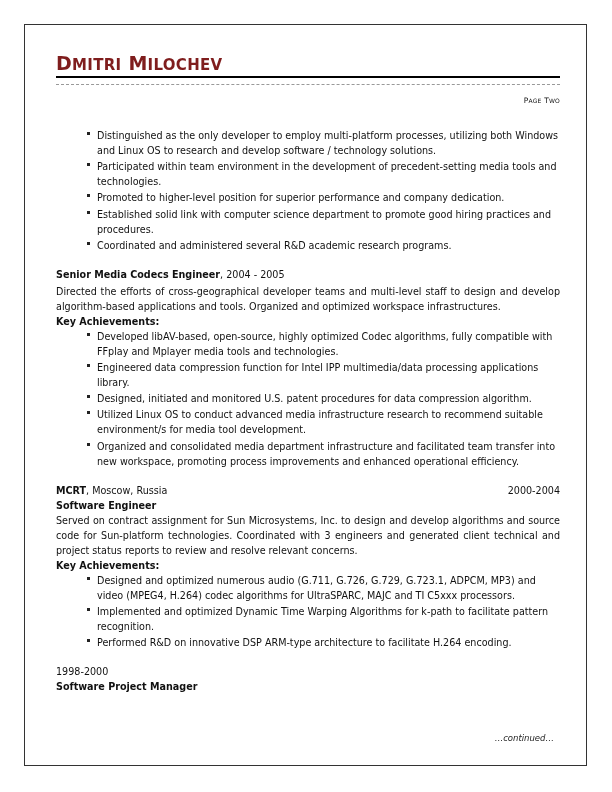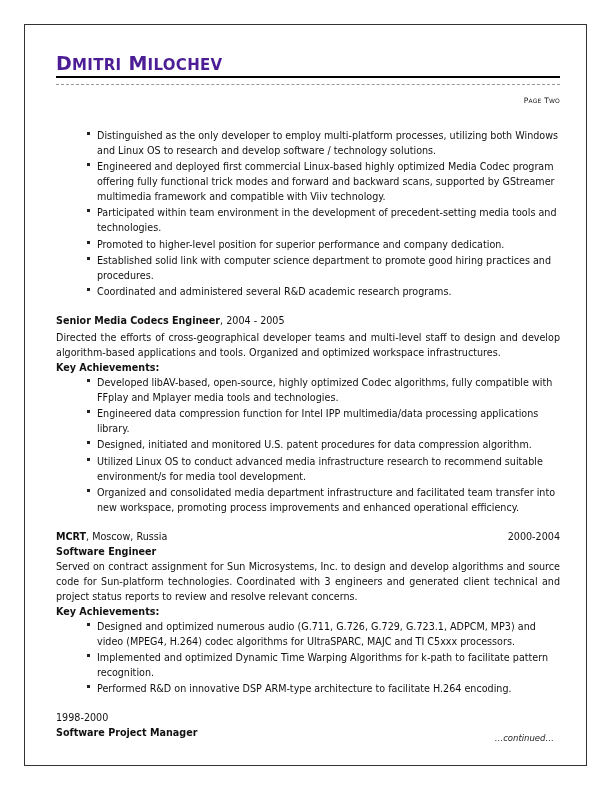--- a/index.html
+++ b/index.html
@@ -25,21 +25,21 @@
       box-sizing: border-box;
     }
     .name {
       position: absolute;
       left: 56px;
       top: 52px;
       font-family: "DejaVu Sans", sans-serif;
       font-weight: bold;
       font-size: 19px;
       letter-spacing: 0.3px;
-      color: #4c1d95;
+      color: #7f1d1d;
       white-space: nowrap;
     }
     .name .sc { font-size: 15px; }
     .rule-thick {
       position: absolute;
       left: 56px;
       top: 76px;
       width: 504px;
       height: 2px;
       background: #000;
@@ -121,21 +121,20 @@
 <div class="rule-dotted"></div>
 <div class="page-label">
   <span>P</span><span class="sc">AGE</span>
   <span>T</span><span class="sc">WO</span>
 </div>
 
 <div class="content">
 
   <ul class="bullets">
     <li>Distinguished as the only developer to employ multi-platform processes, utilizing both Windows and Linux OS to research and develop software / technology solutions.</li>
-    <li>Engineered and deployed first commercial Linux-based highly optimized Media Codec program offering fully functional trick modes and forward and backward scans, supported by GStreamer multimedia framework and compatible with Viiv technology.</li>
     <li>Participated within team environment in the development of precedent-setting media tools and technologies.</li>
     <li>Promoted to higher-level position for superior performance and company dedication.</li>
     <li>Established solid link with computer science department to promote good hiring practices and procedures.</li>
     <li>Coordinated and administered several R&amp;D academic research programs.</li>
   </ul>
 
   <div class="section" style="margin-top:14px;">
     <div>
       <span class="bold">Senior Media Codecs Engineer</span><span>, 2004 - 2005</span>
     </div>

